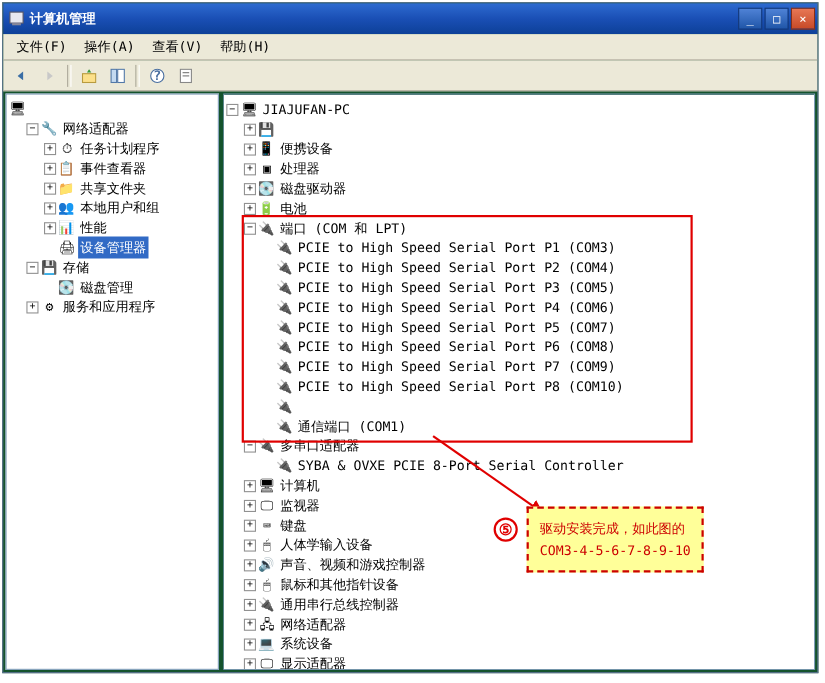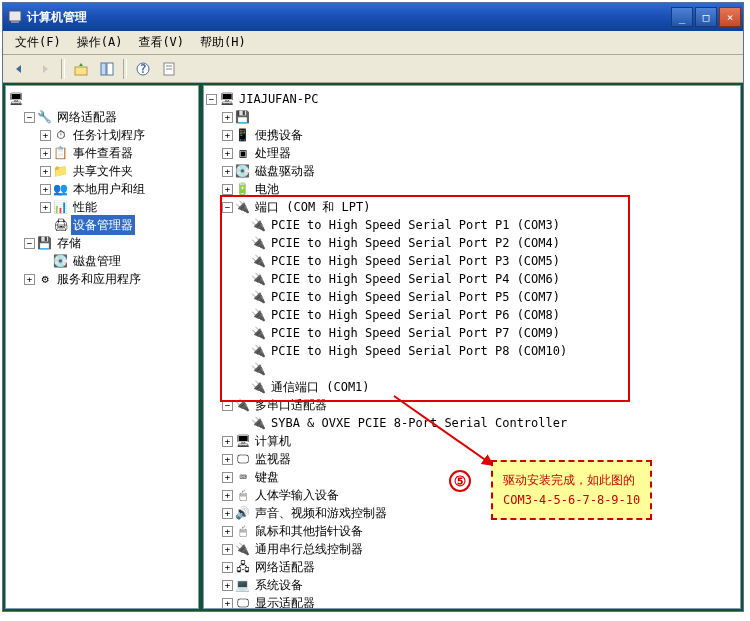--- a/index.html
+++ b/index.html
@@ -367,19 +367,19 @@
       <svg class="arrow" style="top:300px; left:180px;" width="130" height="100">
         <defs>
             <marker id="ah" markerWidth="8" markerHeight="8" refX="6" refY="3" orient="auto">
               <path d="M0,0 L6,3 L0,6 Z" fill="#e00000"></path>
             </marker>
           </defs>
         <line x1="10" y1="10" x2="110" y2="80" stroke="#e00000" stroke-width="2" marker-end="url(#ah)"></line>
       </svg>
 
       <div class="calloutNum" style="top:384px; left:245px;">⑤</div>
-      <div class="calloutBox" style="top:374px; left:287px;">
+      <div class="calloutBox" style="top:374px; left:275px;">
         <div>驱动安装完成，如此图的</div>
         <div>COM3-4-5-6-7-8-9-10</div>
       </div>
     </div>
   </div>
 </div>
 
 </body></html>

